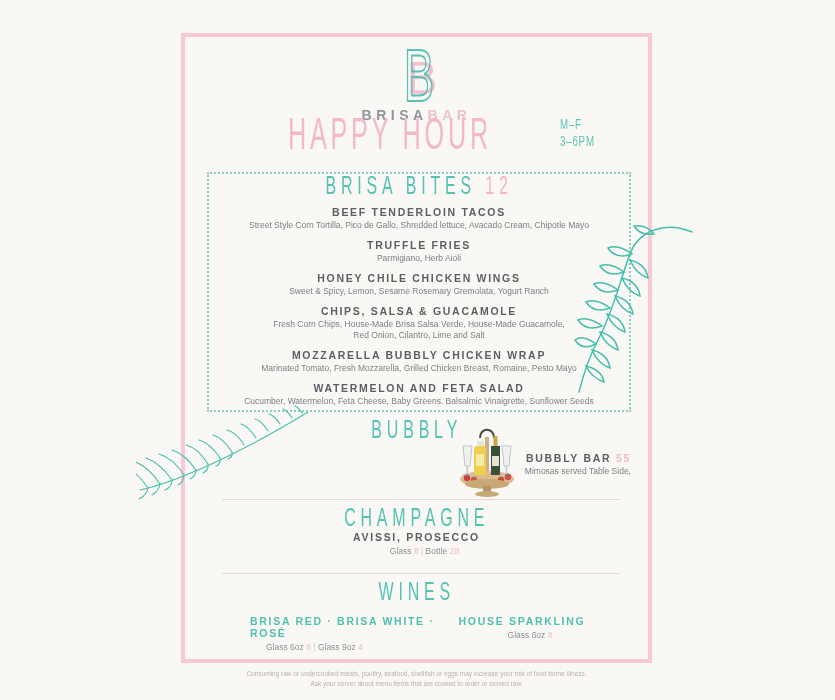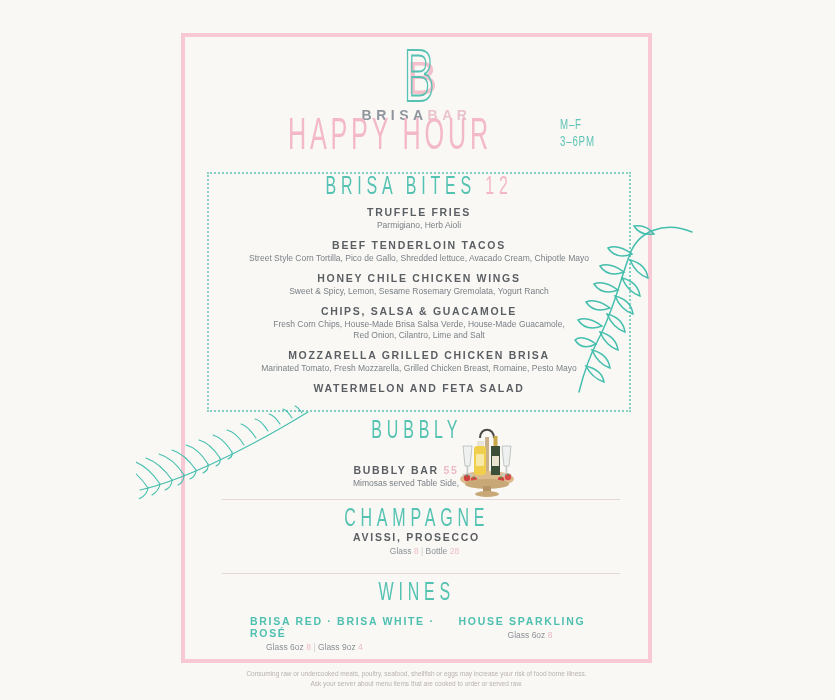--- a/index.html
+++ b/index.html
@@ -36,21 +36,21 @@
   .bites-heading { font-size:20px; letter-spacing:6px; }
   .bites-items { margin-top:9px; }
   .bite-item { margin-bottom:8px; }
   .item-name { font-size:10.5px; font-weight:bold; letter-spacing:1.7px; color:#5b5f64; }
   .item-desc { font-size:8.5px; color:#7b8086; margin-top:2px; line-height:1.3; white-space:pre-line; }
 
   
   .section-heading { font-size:20px; letter-spacing:6px; }
 
   .bubbly-heading { top:418px; }
-  .bubbly-item { position:absolute; left:181px; width:450px; top:452px; text-align:center;margin-top:12px; }
+  .bubbly-item { position:absolute; left:181px; width:450px; top:452px; text-align:right; }
   .price-num { color:#eebac7; }
   .hr { position:absolute; left:222px; width:398px; height:1px; background:#e6d8d9; }
   .hr-1 { top:499px; }
   .hr-2 { top:573px; }
   .champagne-block { top:506px; }
   .champagne-name { margin-top:2px; }
   .price-line { font-size:8.5px; color:#8b9096; margin-top:3px;padding-left:16px; }
   .price-sep { color:#c9ccd0; }
   .wines-heading { top:580px; }
   .wine-col-left  { position:absolute; left:250px; width:220px; top:615px; text-align:left; }
@@ -92,42 +92,43 @@
 
   <div class="bites-box">
     <div class="bites-heading">
       <span class="stretch">
         <span class="teal">BRISA BITES</span>
         <span class="pink">12</span>
       </span>
     </div>
     <div class="bites-items">
       <div class="bite-item">
+        <div class="item-name">BEEF TENDERLOIN TACOS</div>
+        <div class="item-desc">Street Style Corn Tortilla, Pico de Gallo, Shredded lettuce, Avacado Cream, Chipotle Mayo</div>
+      </div>
+      <div class="bite-item">
         <div class="item-name">TRUFFLE FRIES</div>
         <div class="item-desc">Parmigiano, Herb Aioli</div>
-      </div>
-      <div class="bite-item">
-        <div class="item-name">BEEF TENDERLOIN TACOS</div>
-        <div class="item-desc">Street Style Corn Tortilla, Pico de Gallo, Shredded lettuce, Avacado Cream, Chipotle Mayo</div>
       </div>
       <div class="bite-item">
         <div class="item-name">HONEY CHILE CHICKEN WINGS</div>
         <div class="item-desc">Sweet &amp; Spicy, Lemon, Sesame Rosemary Gremolata, Yogurt Ranch</div>
       </div>
       <div class="bite-item">
         <div class="item-name">CHIPS, SALSA &amp; GUACAMOLE</div>
         <div class="item-desc">Fresh Corn Chips, House-Made Brisa Salsa Verde, House-Made Guacamole,
 Red Onion, Cilantro, Lime and Salt</div>
       </div>
       <div class="bite-item">
-        <div class="item-name">MOZZARELLA GRILLED CHICKEN BRISA</div>
+        <div class="item-name">MOZZARELLA BUBBLY CHICKEN WRAP</div>
         <div class="item-desc">Marinated Tomato, Fresh Mozzarella, Grilled Chicken Breast, Romaine, Pesto Mayo</div>
       </div>
       <div class="bite-item">
         <div class="item-name">WATERMELON AND FETA SALAD</div>
+        <div class="item-desc">Cucumber, Watermelon, Feta Cheese, Baby Greens. Balsalmic Vinaigrette, Sunflower Seeds</div>
       </div>
     </div>
   </div>
 
   <svg class="decor" style="left:574px; top:220px;" width="122" height="180" viewBox="0 0 122 180">
     <g fill="none" stroke="#44bead" stroke-width="1.5" stroke-linecap="round">
       <path d="M118,12 C90,0 64,12 56,34 C46,60 40,90 24,120 C16,135 10,152 5,172"></path>
       <path d="M58,34 Q44,24 34,28 Q42,40 58,34 Z"></path>
       <path d="M50,52 Q36,42 26,46 Q34,58 50,52 Z"></path>
       <path d="M44,70 Q30,60 20,64 Q28,76 44,70 Z"></path>

